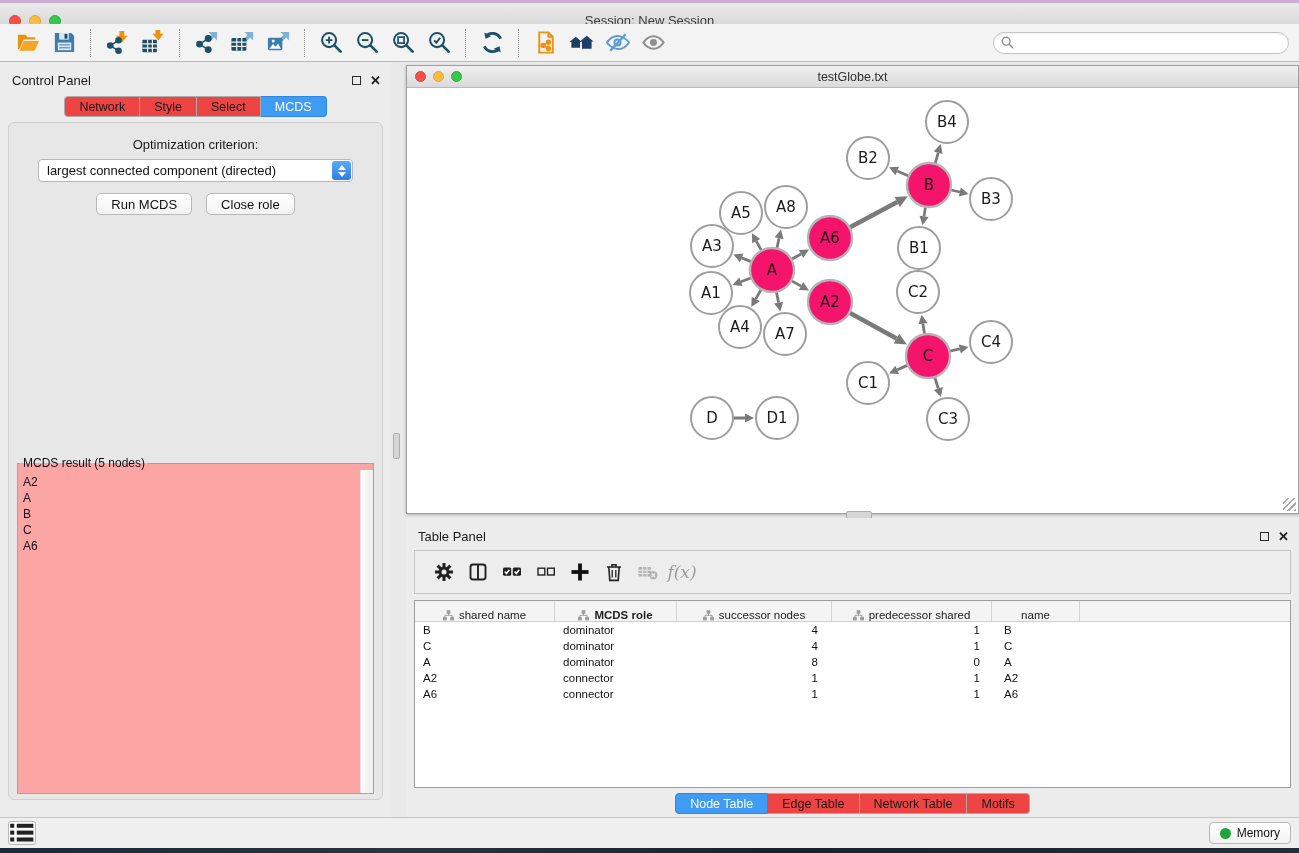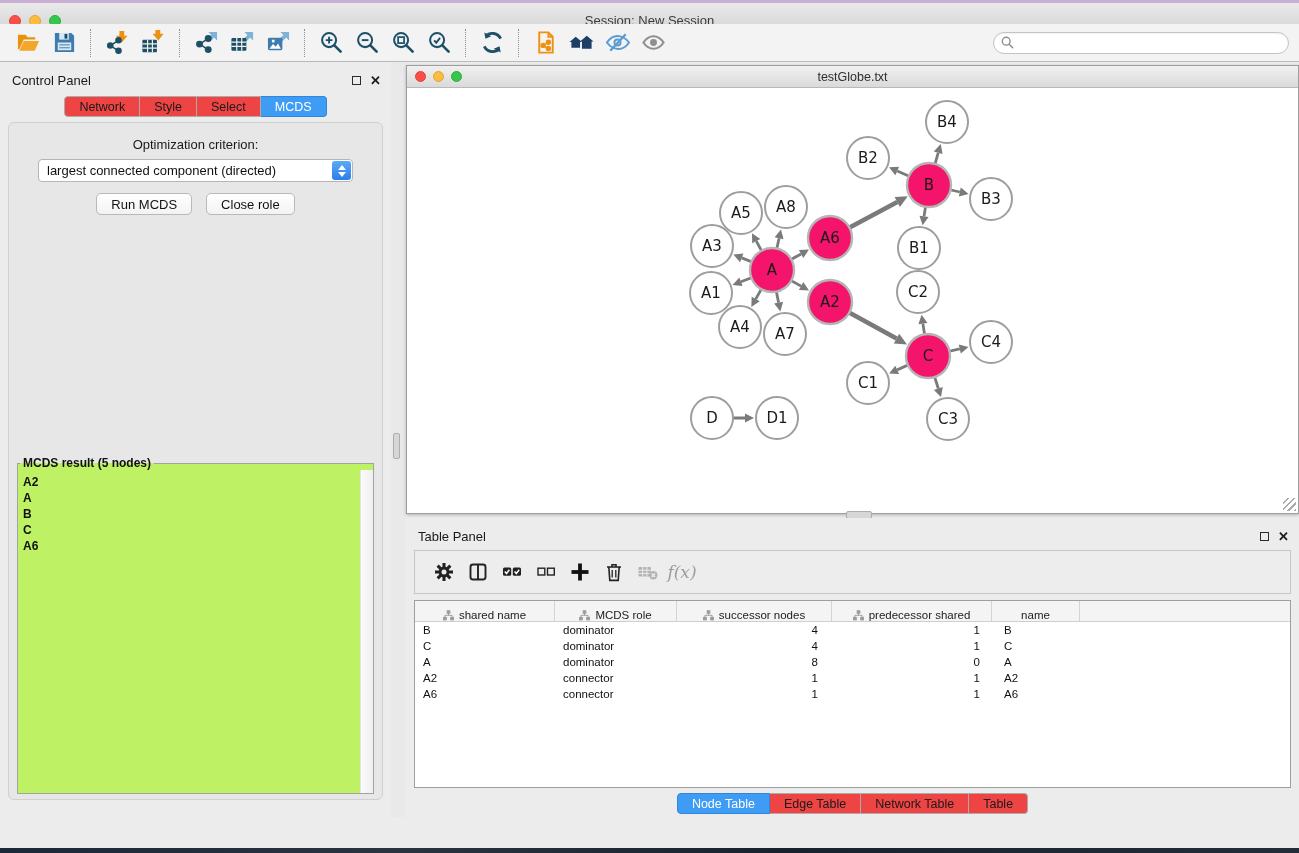--- a/index.html
+++ b/index.html
@@ -67,22 +67,22 @@
     flex-direction:column; align-items:center; justify-content:center; gap:2px; }
   .opt-select .stepper i { width:0; height:0; border-left:4px solid transparent;
     border-right:4px solid transparent; }
   .opt-select .stepper i.up { border-bottom:5px solid #FFF; }
   .opt-select .stepper i.down { border-top:5px solid #FFF; }
   .btn-row { display:flex; justify-content:center; gap:14px; margin-top:11px; }
   .btn { height:22px; background:linear-gradient(#FFFFFF,#F3F3F3); border:1px solid #B9B9B9;
     border-radius:5px; font-size:13px; color:#111; padding:0 14px; display:flex;
     align-items:center; cursor:default; }
 
-  .result-box { margin:241px 8px 0 8px; border:1px solid #A3A3A3; background:#bef264;
-    height:338px; position:relative;font-weight:bold; }
+  .result-box { margin:241px 8px 0 8px; border:1px solid #A3A3A3; background:#fca5a5;
+    height:338px; position:relative; }
   .result-box legend { font-size:12px; color:#111; padding:0 3px; margin-left:2px; }
   .result-list { position:absolute; left:1px; top:2px; bottom:1px; right:14px;
     font-size:12px; color:#111; padding:2px 0 0 4px; line-height:16px; overflow:hidden; }
   .result-scroll { position:absolute; right:0; top:0; bottom:0; width:13px;
     background:linear-gradient(to right,#FBFBFB,#EFEFEF); border-left:1px solid #E3E3E3; }
 
   
   .v-splitter { width:15px; background:#E9E9E9; position:relative; }
   .v-splitter .handle { position:absolute; left:2px; top:371px; width:7px; height:26px;
     background:#D6D6D6; border:1px solid #ADADAD; border-radius:2px; }
@@ -120,21 +120,21 @@
   .th { display:flex; align-items:flex-end; justify-content:center; gap:5px;
     border-right:1px solid #D4D4D4; color:#222; }
   .th svg { width:11px; height:11px; }
   .tr { display:flex; height:16px; line-height:16px; }
   .td { overflow:hidden; white-space:nowrap; }
   .td.c0 { width:140px; padding-left:8px; }
   .td.c1 { width:122px; padding-left:8px; }
   .td.c2 { width:155px; text-align:right; padding-right:14px; }
   .td.c3 { width:160px; text-align:right; padding-right:12px; }
   .td.c4 { width:88px;  padding-left:12px; }
-  .th.c0 { width:140px; } .th.c1 { width:122px; } .th.c2 { width:155px; }
+  .th.c0 { width:140px; } .th.c1 { width:122px;font-weight:bold; } .th.c2 { width:155px; }
   .th.c3 { width:160px; } .th.c4 { width:88px; }
 
   .table-panel .seg-tabs { margin-top:5px; }
 
   
   .statusbar { position:absolute; left:0; top:817px; width:100%; height:31px;
     background:#EFEFEF; border-top:1px solid #C6C6C6; display:flex; align-items:center;
     padding:0 8px; }
   .list-btn { width:28px; height:24px; background:linear-gradient(#FFF,#F0F0F0);
     border:1px solid #B9B9B9; border-radius:3px; display:flex; align-items:center;
@@ -704,20 +704,36 @@
                 <div class="td c2">1</div>
                 <div class="td c3">1</div>
                 <div class="td c4">A6</div>
               </div>
             </div>
         </div>
         <div class="seg-tabs bottom" id="tbl-tabs">
             <div class="seg active">Node Table</div>
             <div class="seg">Edge Table</div>
             <div class="seg">Network Table</div>
-            <div class="seg">Table</div>
+            <div class="seg">Motifs</div>
           </div>
       </div>
     </div>
   </div>
 
+  <div class="statusbar">
+    <div class="list-btn">
+      <svg viewBox="0 0 22 18" fill="#222">
+        <rect x="1" y="1.5" width="3.4" height="3.4"></rect>
+          <rect x="6.6" y="1.5" width="14" height="3.4"></rect>
+        <rect x="1" y="7.3" width="3.4" height="3.4"></rect>
+          <rect x="6.6" y="7.3" width="14" height="3.4"></rect>
+        <rect x="1" y="13.1" width="3.4" height="3.4"></rect>
+          <rect x="6.6" y="13.1" width="14" height="3.4"></rect>
+      </svg>
+    </div>
+    <div class="memory-btn">
+      <span class="memory-dot"></span>
+      <span>Memory</span>
+    </div>
+  </div>
 </div>
 <div class="desktop-bottom"></div>
 
 </body></html>

